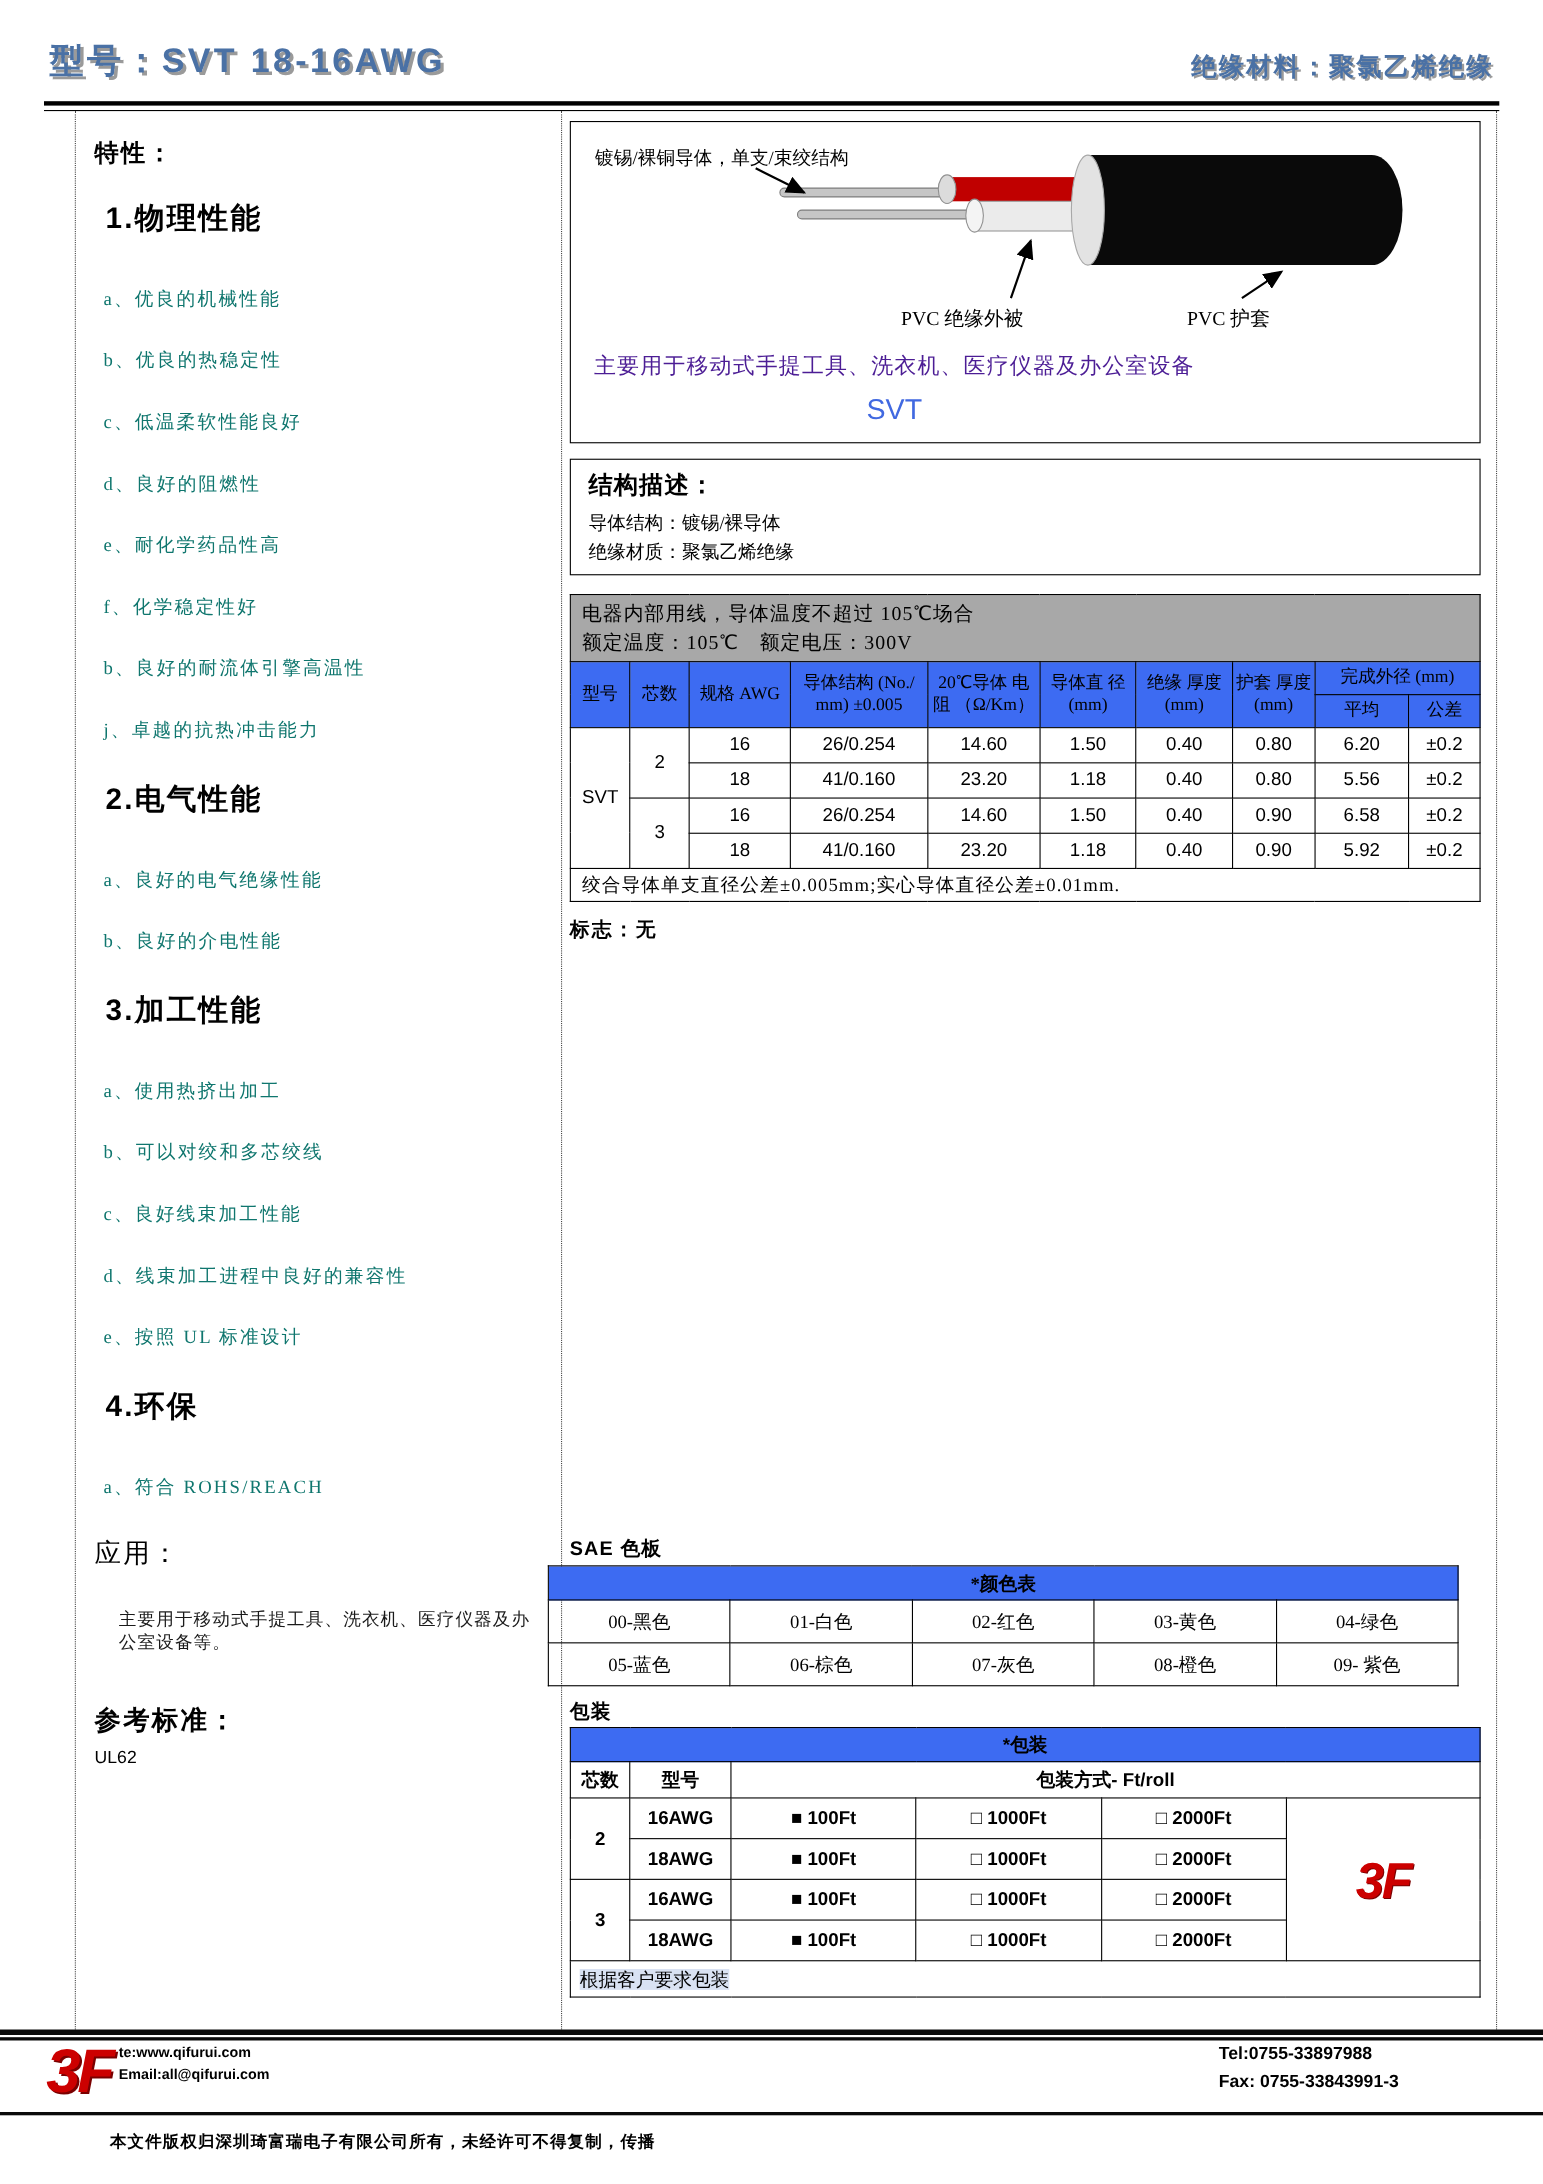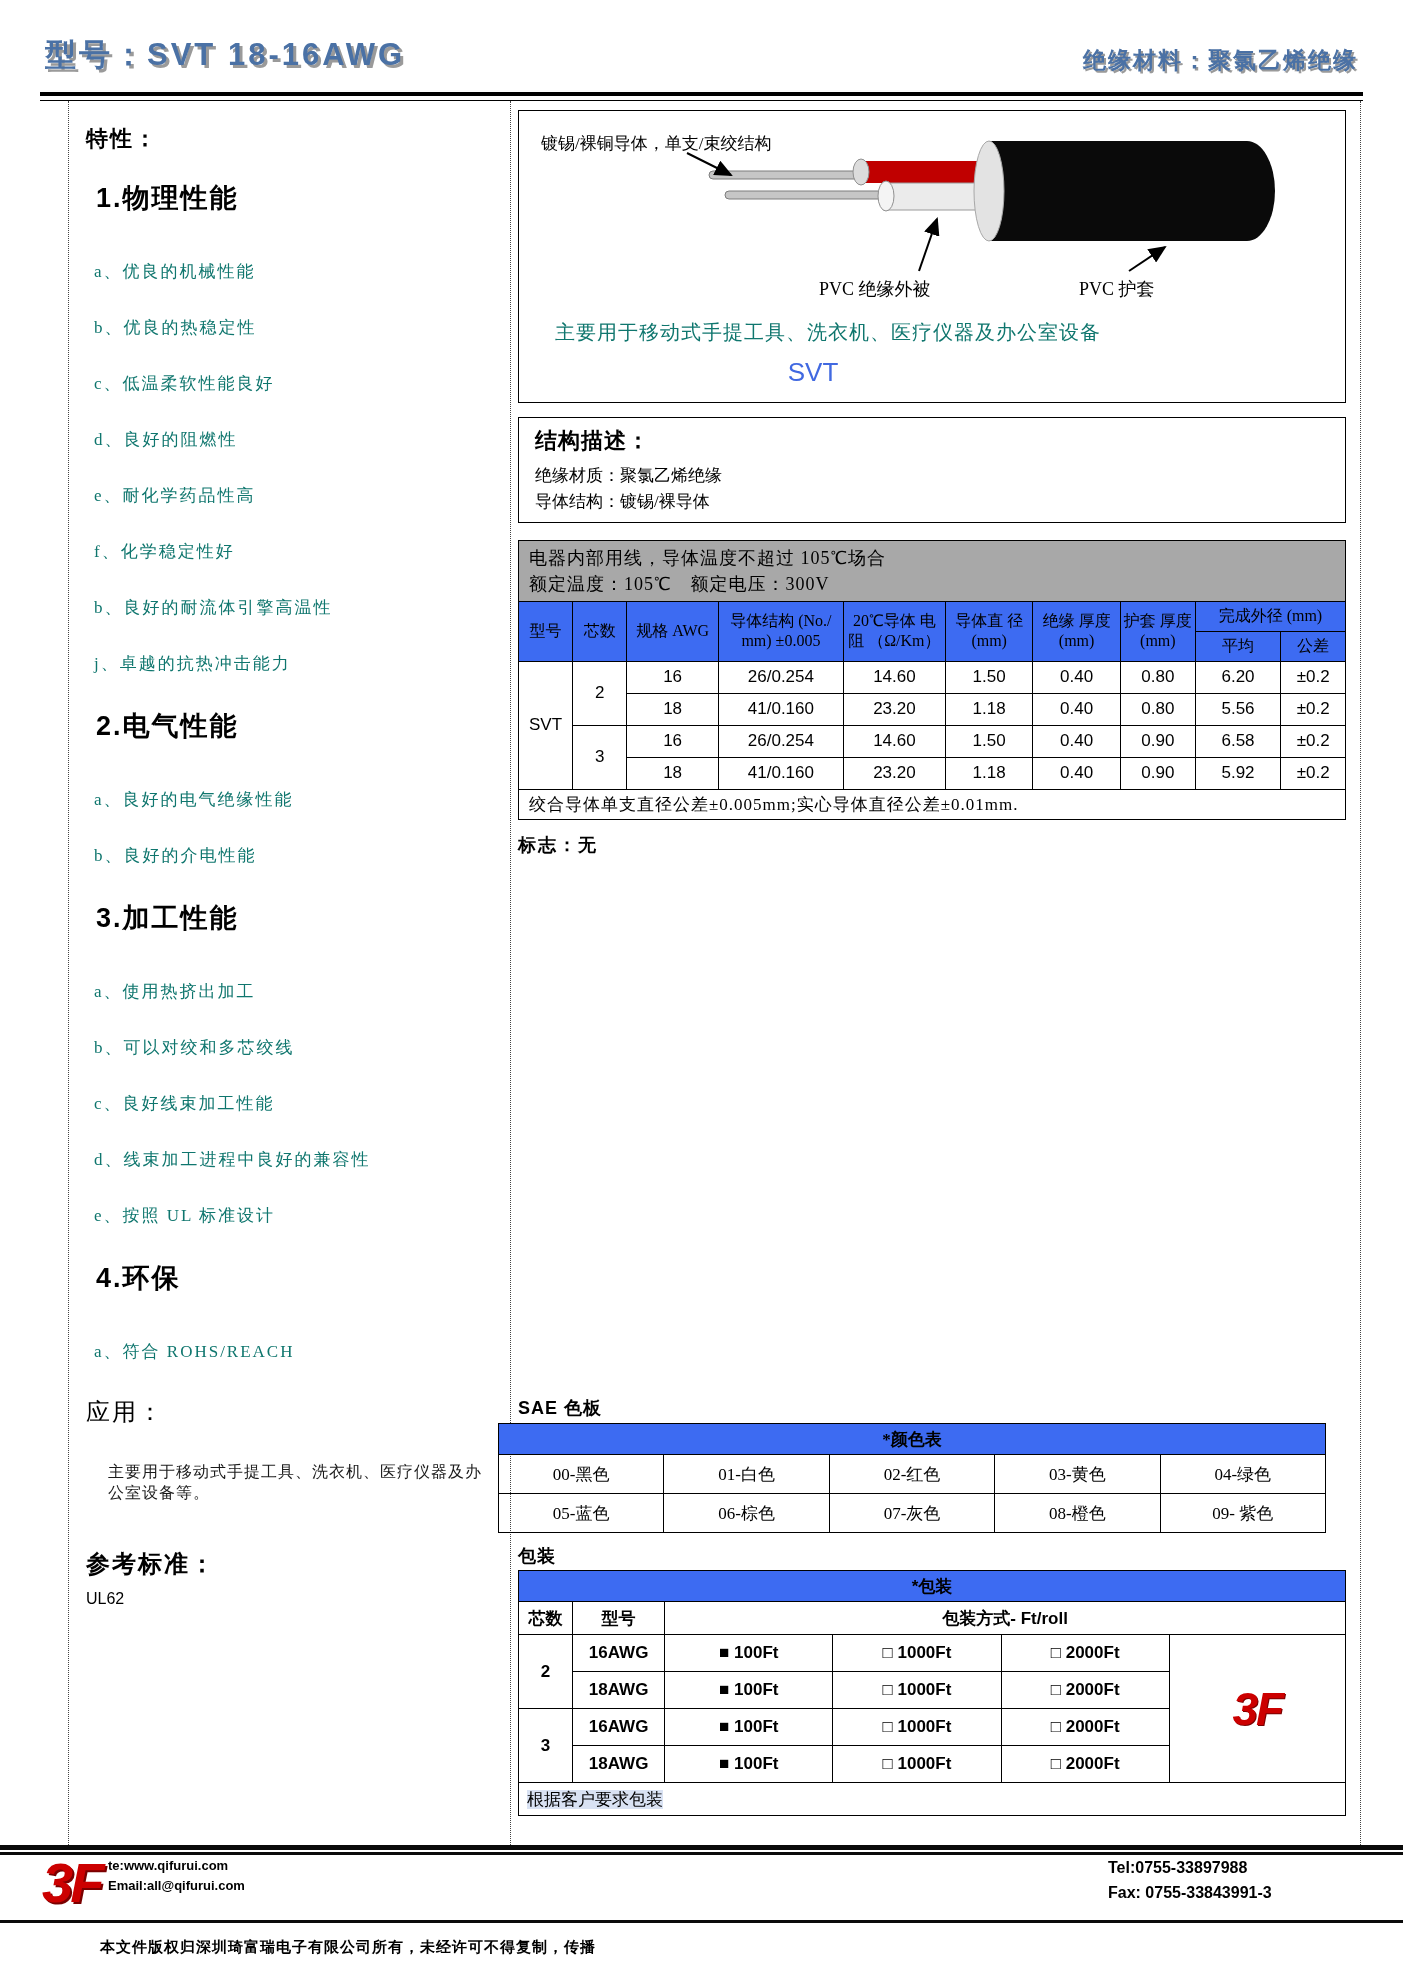--- a/index.html
+++ b/index.html
@@ -36,22 +36,22 @@
   .h-app { font-size:24px; font-weight:normal; letter-spacing:2px; margin:30px 0 34px 0; }
   .app-text { font-family:"Liberation Serif", serif; font-size:16px; letter-spacing:1px; margin-left:22px; color:#1a1a1a; }
   .h-ref { font-size:24px; font-weight:bold; letter-spacing:2px; margin:44px 0 10px 0; }
   .ref-val { font-size:16px; margin:0; }
   .h-ovr { font-size:24px; font-weight:bold; letter-spacing:2px; margin:64px 0 0 0; }
 
   
   .box1 { position:absolute; left:518px; top:110px; width:828px; height:293px; border:1px solid #000; box-sizing:border-box; }
   .cable-svg { position:absolute; left:0; top:8px; }
   .usage-blue {
-    position:absolute; left:29px; top:208px; width:560px; text-align:center;
-    color:#0f766e; font-size:20px; letter-spacing:1px; font-family:"Liberation Serif", serif;
+    position:absolute; left:14px; top:208px; width:560px; text-align:center;
+    color:#4c1d95; font-size:20px; letter-spacing:1px; font-family:"Liberation Serif", serif;
   }
   .svt-blue {
     position:absolute; left:14px; top:246px; width:560px; text-align:center;
     color:#4169e1; font-size:26px;
   }
   .box2 { position:absolute; left:518px; top:417px; width:828px; height:106px; border:1px solid #000; box-sizing:border-box; padding:8px 16px; }
   .box2 h3 { margin:0 0 8px 0; font-size:22px; letter-spacing:1px; }
   .box2 p { margin:3px 0; font-family:"Liberation Serif", serif; font-size:17px; }
 
   
@@ -176,22 +176,22 @@
     <text x="22" y="30" font-size="17" font-family="Liberation Serif, serif">镀锡/裸铜导体，单支/束绞结构</text>
     <text x="300" y="176" font-size="18" font-family="Liberation Serif, serif">PVC 绝缘外被</text>
     <text x="560" y="176" font-size="18" font-family="Liberation Serif, serif">PVC 护套</text>
   </svg>
   <div class="usage-blue">主要用于移动式手提工具、洗衣机、医疗仪器及办公室设备</div>
   <div class="svt-blue">SVT</div>
 </div>
 
 <div class="box2">
   <h3>结构描述：</h3>
+  <p>导体结构：镀锡/裸导体</p>
   <p>绝缘材质：聚氯乙烯绝缘</p>
-  <p>导体结构：镀锡/裸导体</p>
 </div>
 
 <table class="spec">
   <colgroup>
     <col style="width:52px">
       <col style="width:52px">
       <col style="width:88px">
       <col style="width:120px">
       <col style="width:98px">
     <col style="width:84px">

